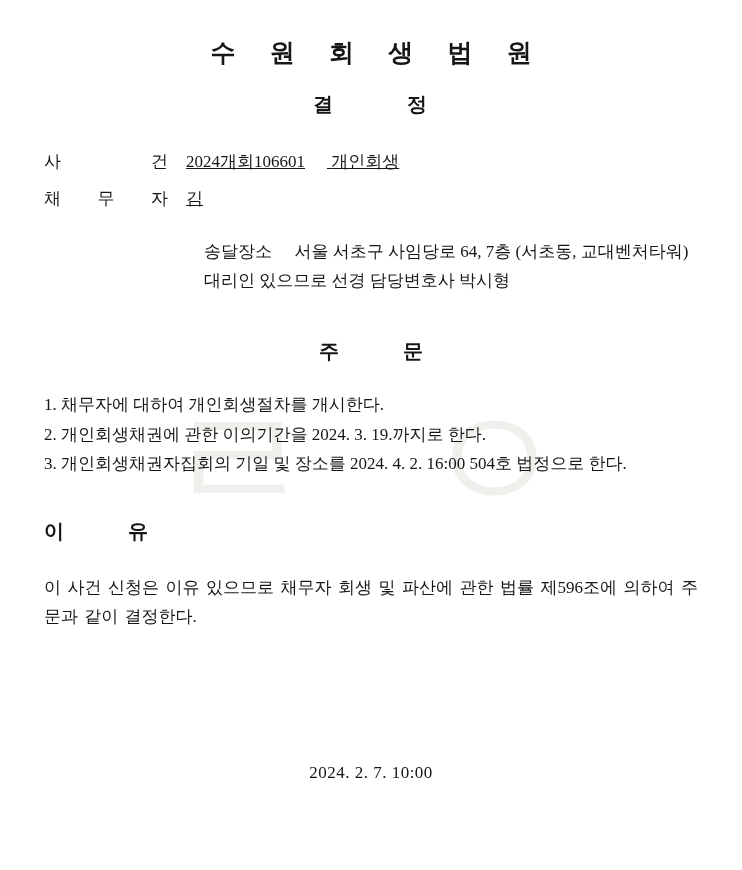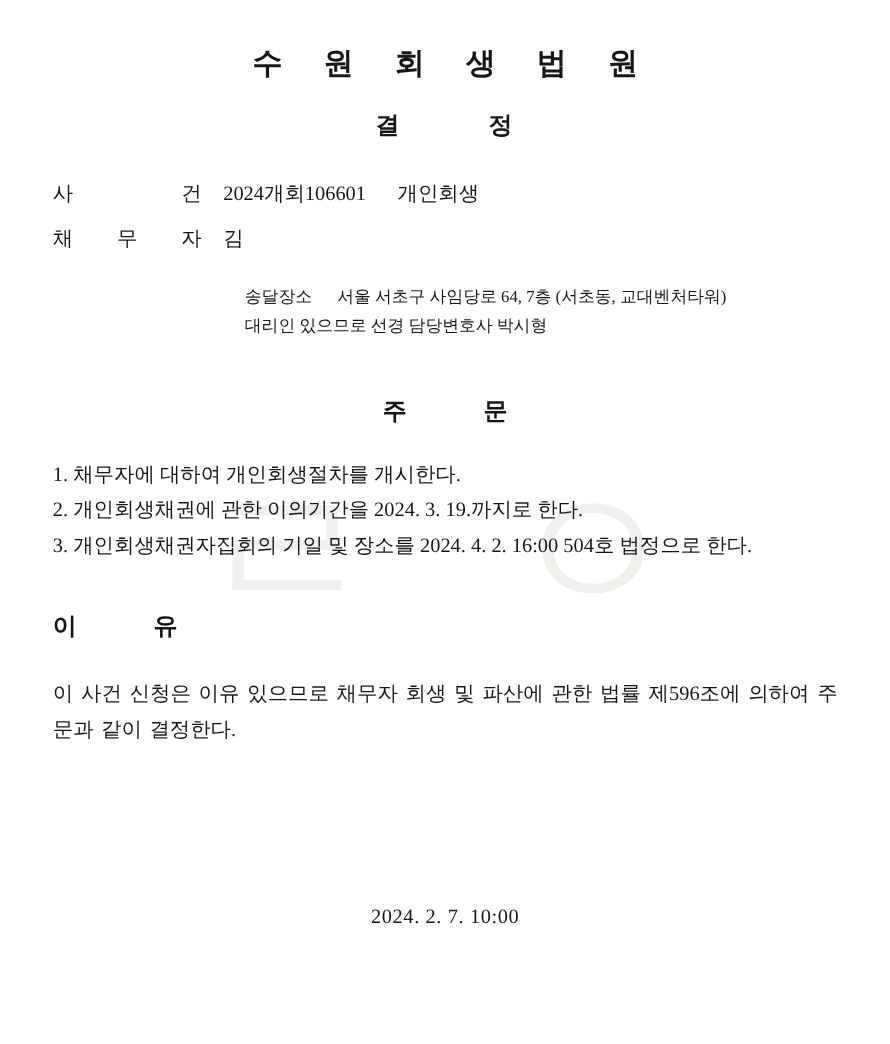--- a/index.html
+++ b/index.html
@@ -82,29 +82,30 @@
     justify-content: space-between;
     padding-right: 18px;
     box-sizing: border-box;
     letter-spacing: 0;
   }
   .field-label span {
     display: inline-block;
   }
   .field-value {
     flex: 1 1 auto;
+    text-decoration: underline;
   }
   .case-no {
     margin-right: 22px;
   }
 
   .address-block {
     margin-top: 28px;
     margin-left: 160px;
-    font-size: 14px;
+    font-size: 17px;
     line-height: 1.6;
   }
   .address-block .ln2 {
     margin-top: 2px;
   }
   .addr-gap {
     display: inline-block;
     width: 14px;
   }
 

